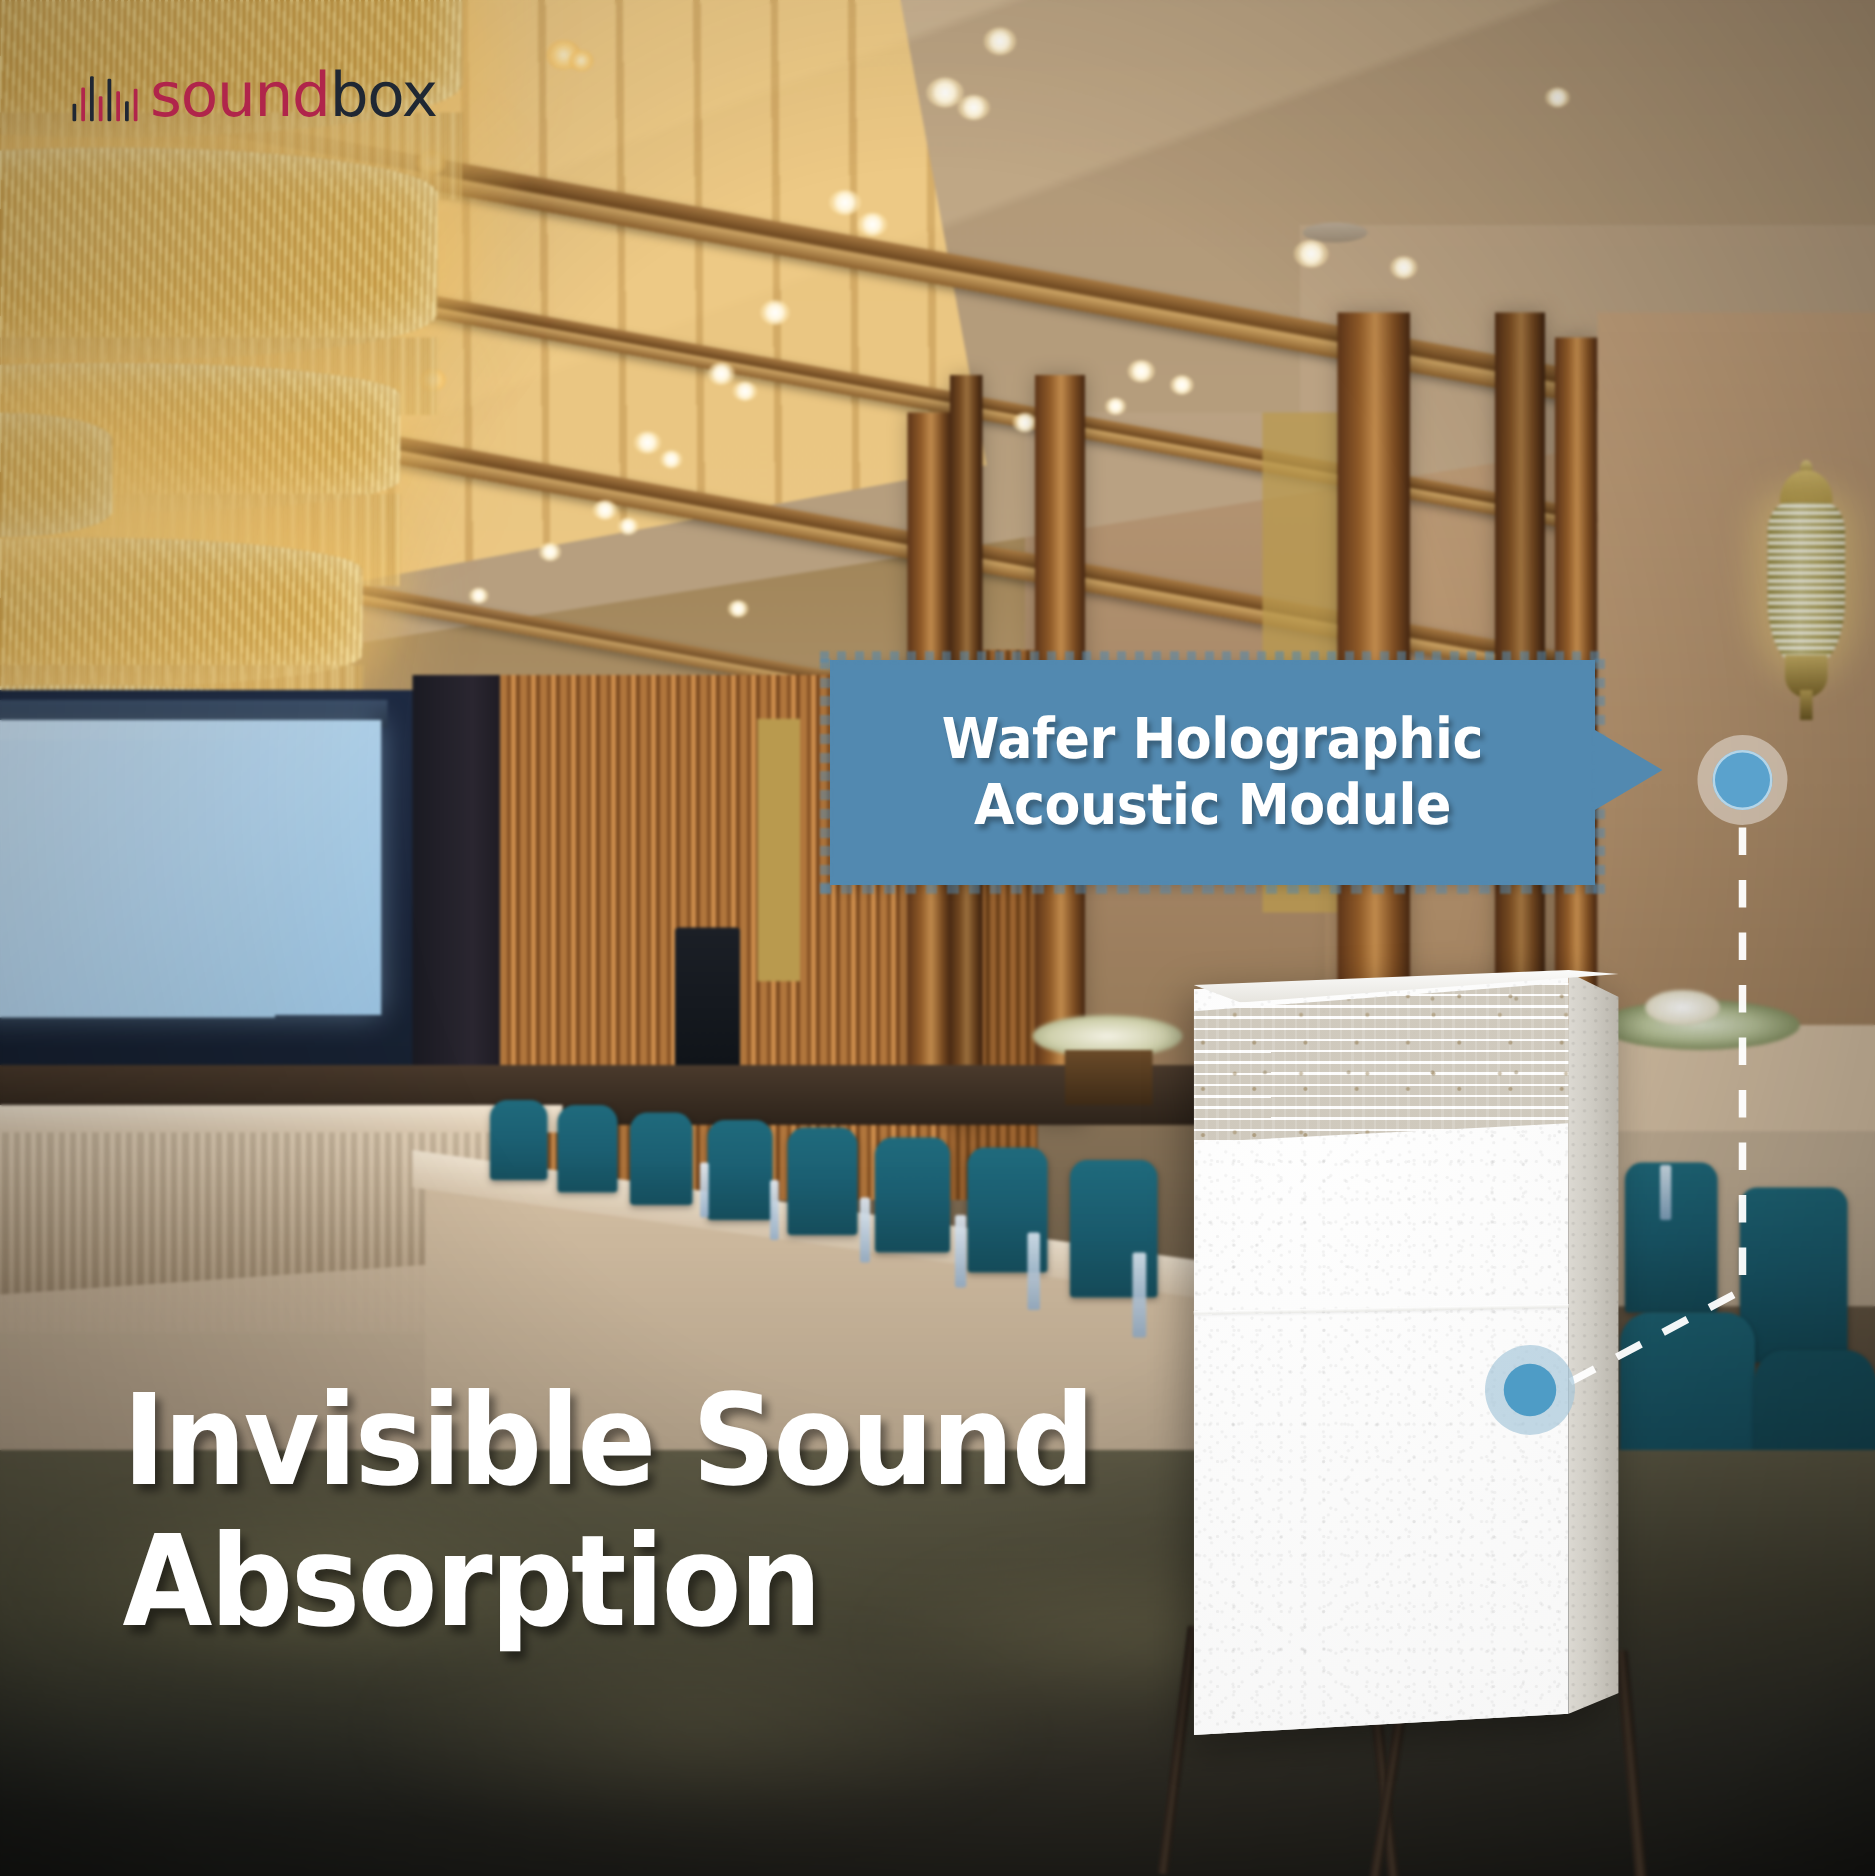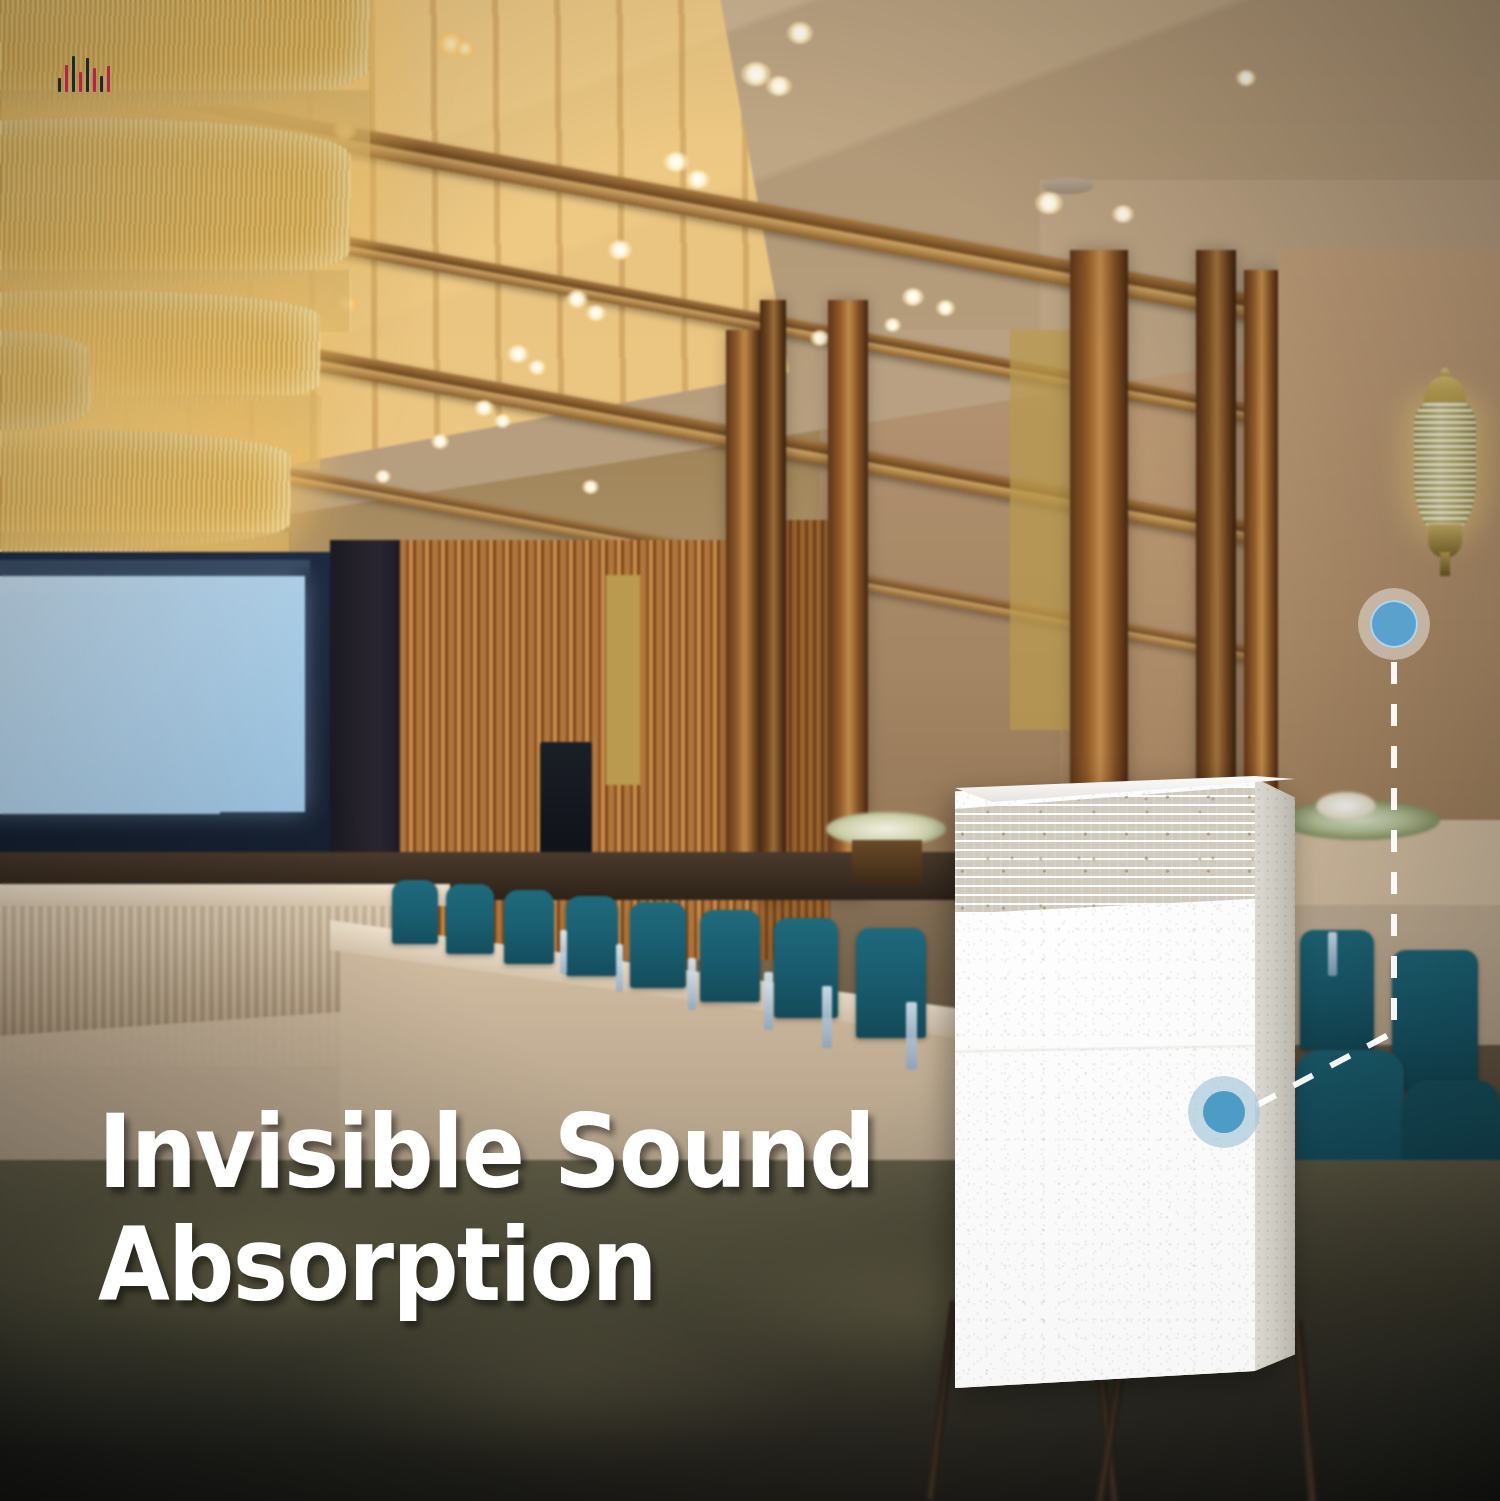--- a/index.html
+++ b/index.html
@@ -551,26 +551,37 @@
     <span class="logo-bars">
       <i style="height:14px;background:#1f2733;"></i>
       <i style="height:27px;background:#b0254b;"></i>
       <i style="height:36px;background:#1f2733;"></i>
       <i style="height:20px;background:#b0254b;"></i>
       <i style="height:34px;background:#1f2733;"></i>
       <i style="height:24px;background:#b0254b;"></i>
       <i style="height:16px;background:#1f2733;"></i>
       <i style="height:26px;background:#b0254b;"></i>
     </span>
+    <span class="logo-word">
+      <span class="s1">sound</span><span class="s2">box</span>
+    </span>
   </div>
 
   <svg class="connector" viewBox="0 0 1500 1501">
     <path d="M1394 662 L1394 1032 L1244 1112" fill="none" stroke="#ffffff" stroke-width="6" stroke-dasharray="22 20" stroke-linecap="butt" opacity="0.95"></path>
   </svg>
 
+  <div class="callout">
+    <div class="callout-body"></div>
+    <div class="callout-arrow"></div>
+    <div class="callout-text">
+      <span>Wafer Holographic</span>
+      <span>Acoustic Module</span>
+    </div>
+  </div>
 
   <div class="hotspot top">
     <span class="ring"></span>
     <span class="dot"></span>
   </div>
 
   <div class="leg" style="left:938px;top:1300px;width:9px;height:200px;transform:rotate(7deg);"></div>
   <div class="leg" style="left:1102px;top:1340px;width:9px;height:165px;transform:rotate(-6deg);"></div>
   <div class="leg" style="left:1108px;top:1340px;width:9px;height:165px;transform:rotate(9deg);"></div>
   <div class="leg" style="left:1300px;top:1320px;width:10px;height:185px;transform:rotate(-5deg);"></div>

